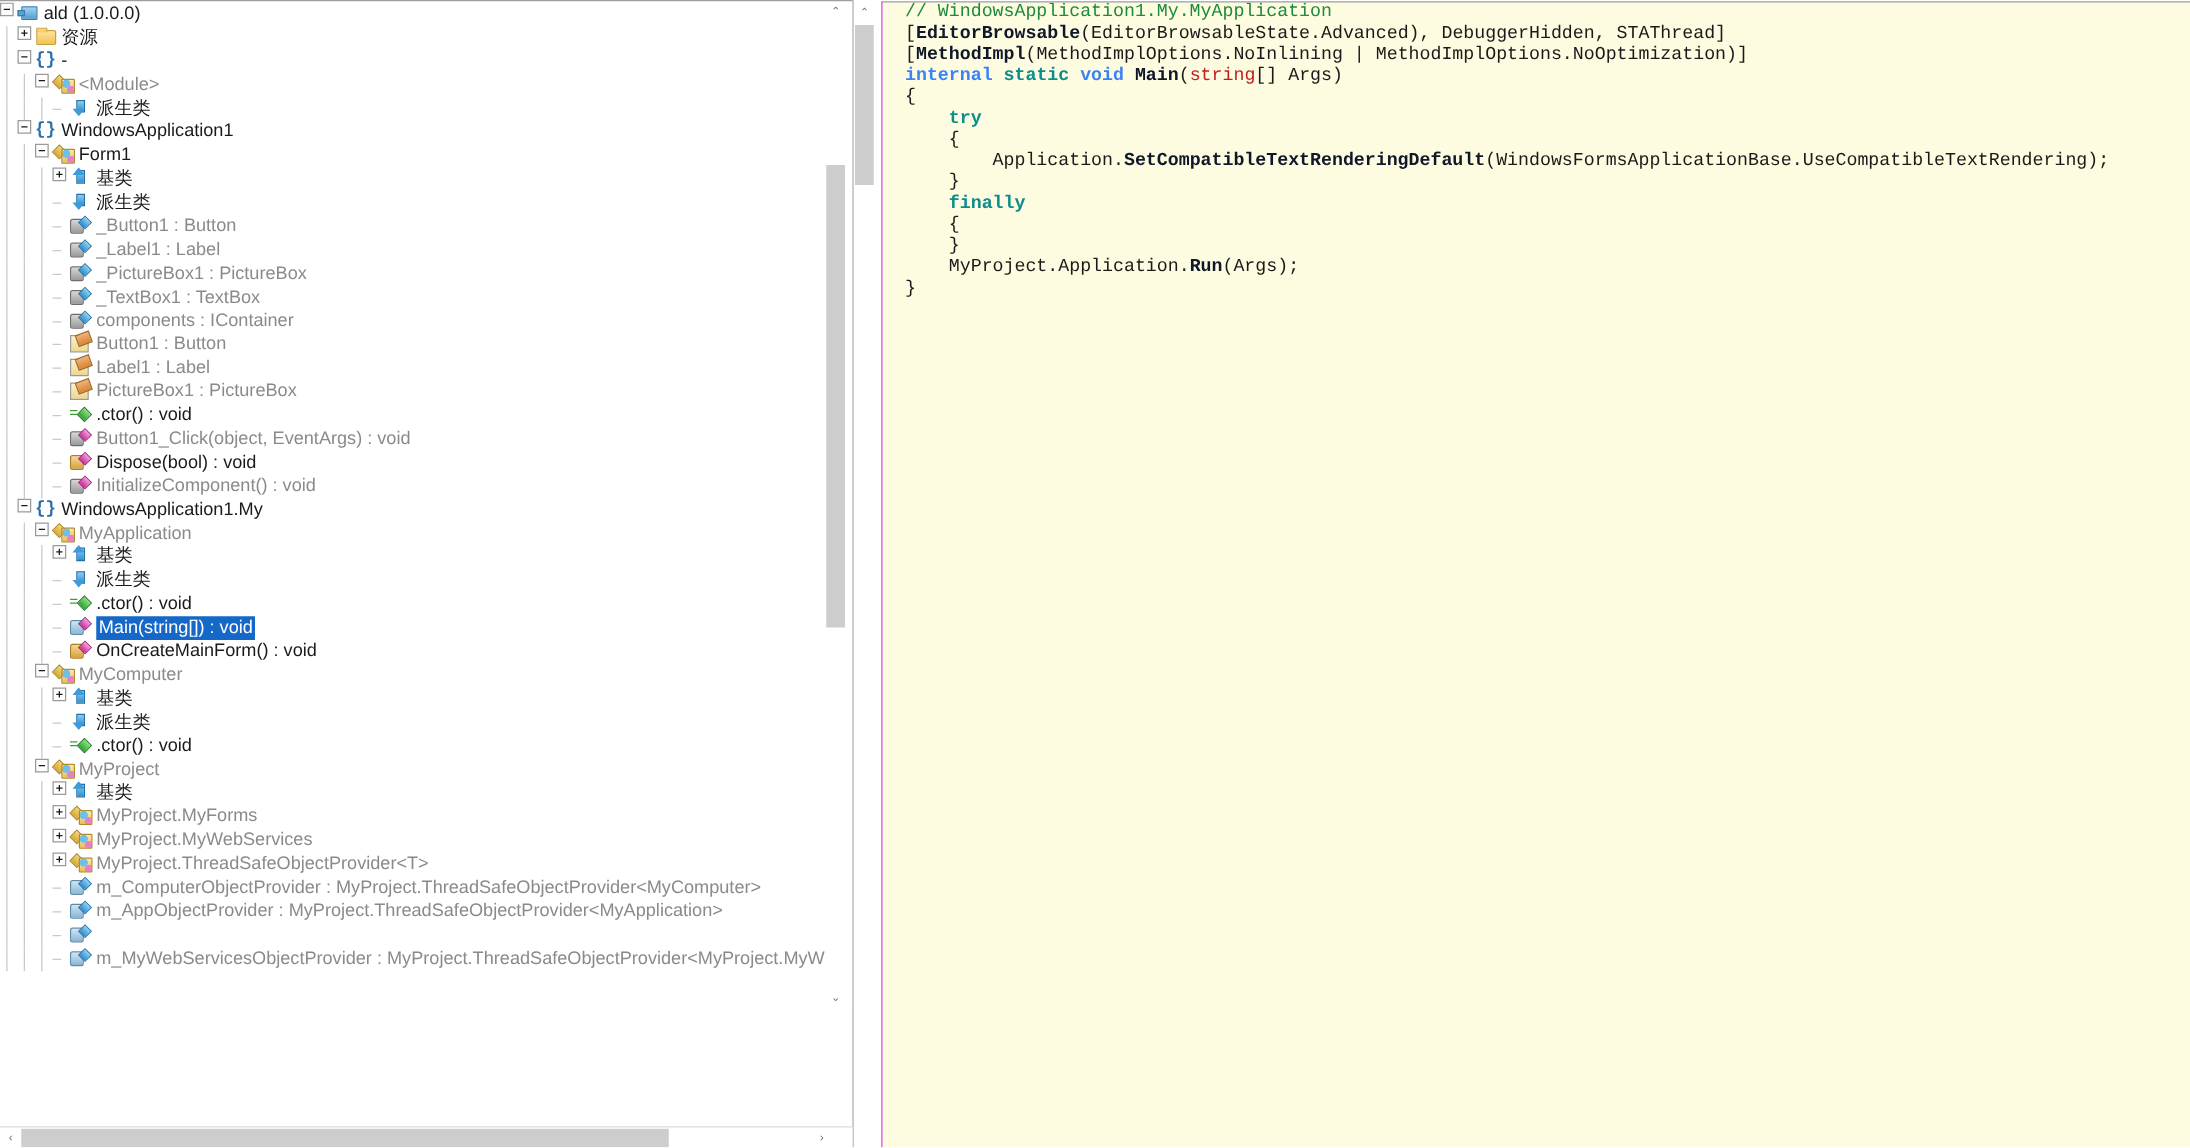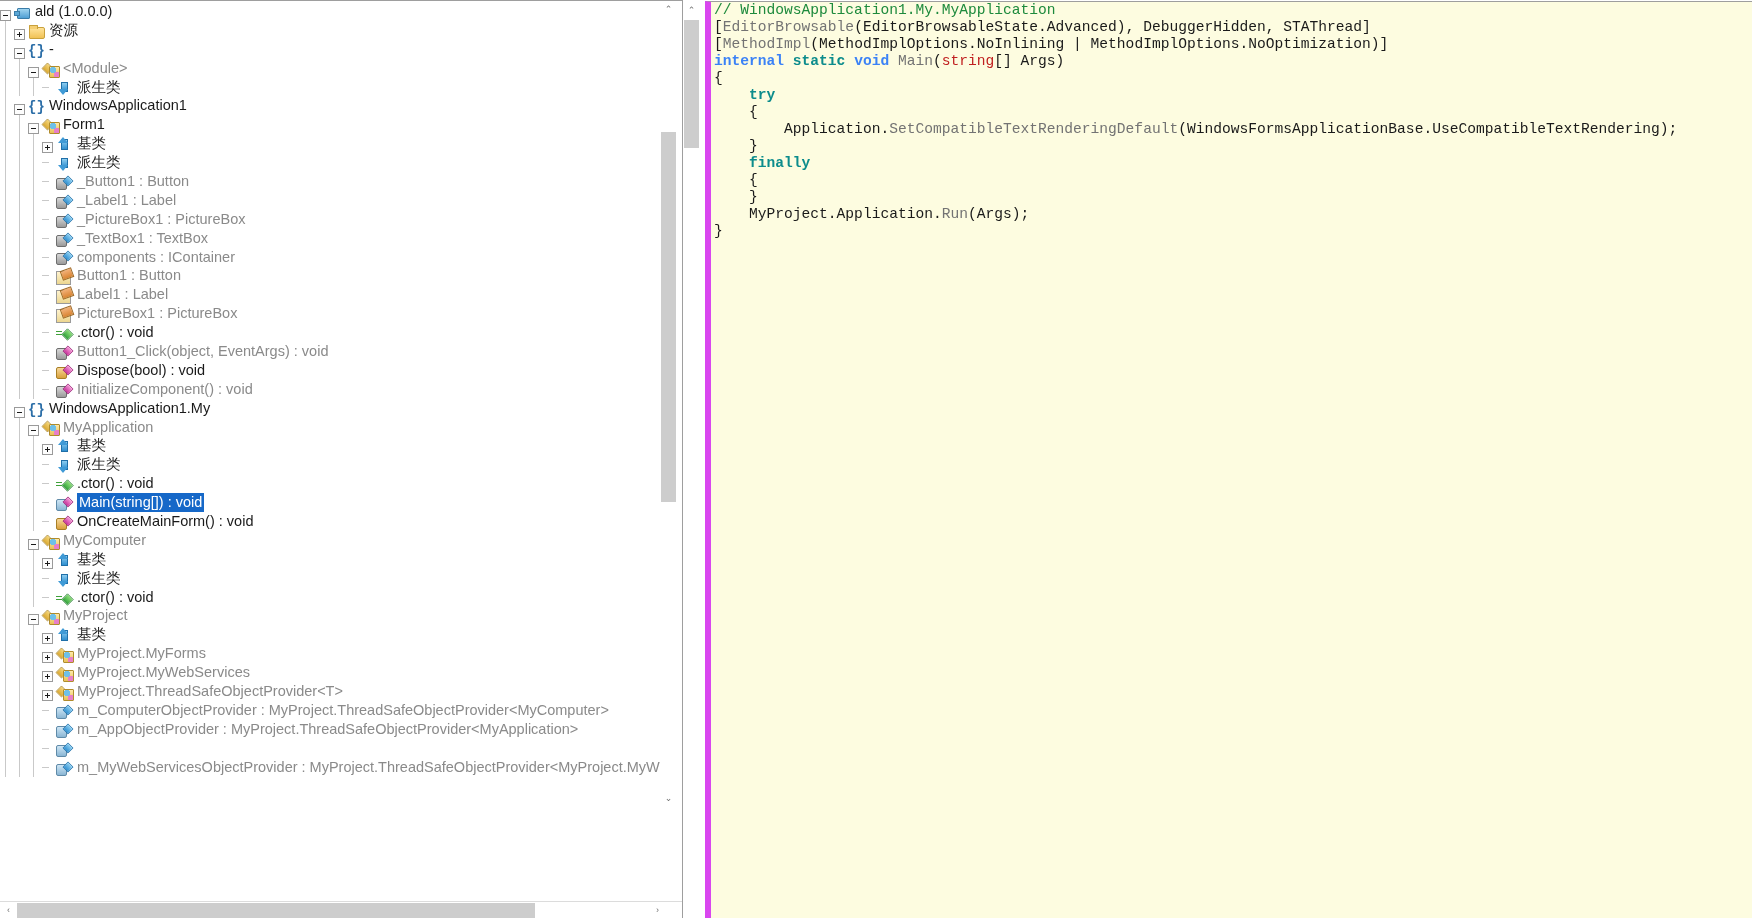--- a/index.html
+++ b/index.html
@@ -40,21 +40,21 @@
     overflow: hidden;
   }
   .row {
     position: relative;
     height: 18.9px;
     line-height: 18.9px;
     white-space: nowrap;
     font-size: 14.5px;
     color: #8a8a8a;
     display: flex;
-    align-items: flex-end;
+    align-items: flex-start;
   }
   .row.dark { color: #1a1a1a; }
   .row .label {
     display: inline-block;
     white-space: nowrap;
   }
   .row.sel .label {
     background: #1668c8;
     color: #ffffff;
     padding: 0 2px;
@@ -290,37 +290,37 @@
   }
   #code-vup {
     position: absolute; left: 1px; top: 1px; width: 15px; height: 15px;
     color: #6e6e6e; font-size: 9px; text-align: center; line-height: 15px;
   }
   #code-surface {
     position: absolute;
     left: 22px; top: 1px;
     right: 0; bottom: 0;
     background: #fdfce0;
-    border-left: 6px solid #d946ef;
+    border-left: 1px solid #d946ef;
     border-top: 1px solid #9e9e9e;
     overflow: hidden;
-    padding-left: 3px;
+    padding-left: 18px;
   }
   .cline {
     font-family: "Liberation Mono", monospace;
     font-size: 14.6px;
     line-height: 17px;
     white-space: pre;
     color: #1a1a1a;
   }
   .c-comment { color: #1d8a3c; }
   .c-kw      { color: #3b82f6; font-weight: bold; }
   .c-kw2     { color: #0c8c8c; font-weight: bold; }
   .c-str     { color: #c02020; }
-  .c-method  { color: #737373; font-weight: normal; margin-top: 28px; }
+  .c-method  { color: #0f172a; font-weight: bold; margin-top: 28px; }
   .c-plain   { color: #1a1a1a; }
 </style>
 </head>
 <body>
 
 <div id="app">
 
   <div id="tree-pane">
     <div id="tree-top-border"></div>
 

